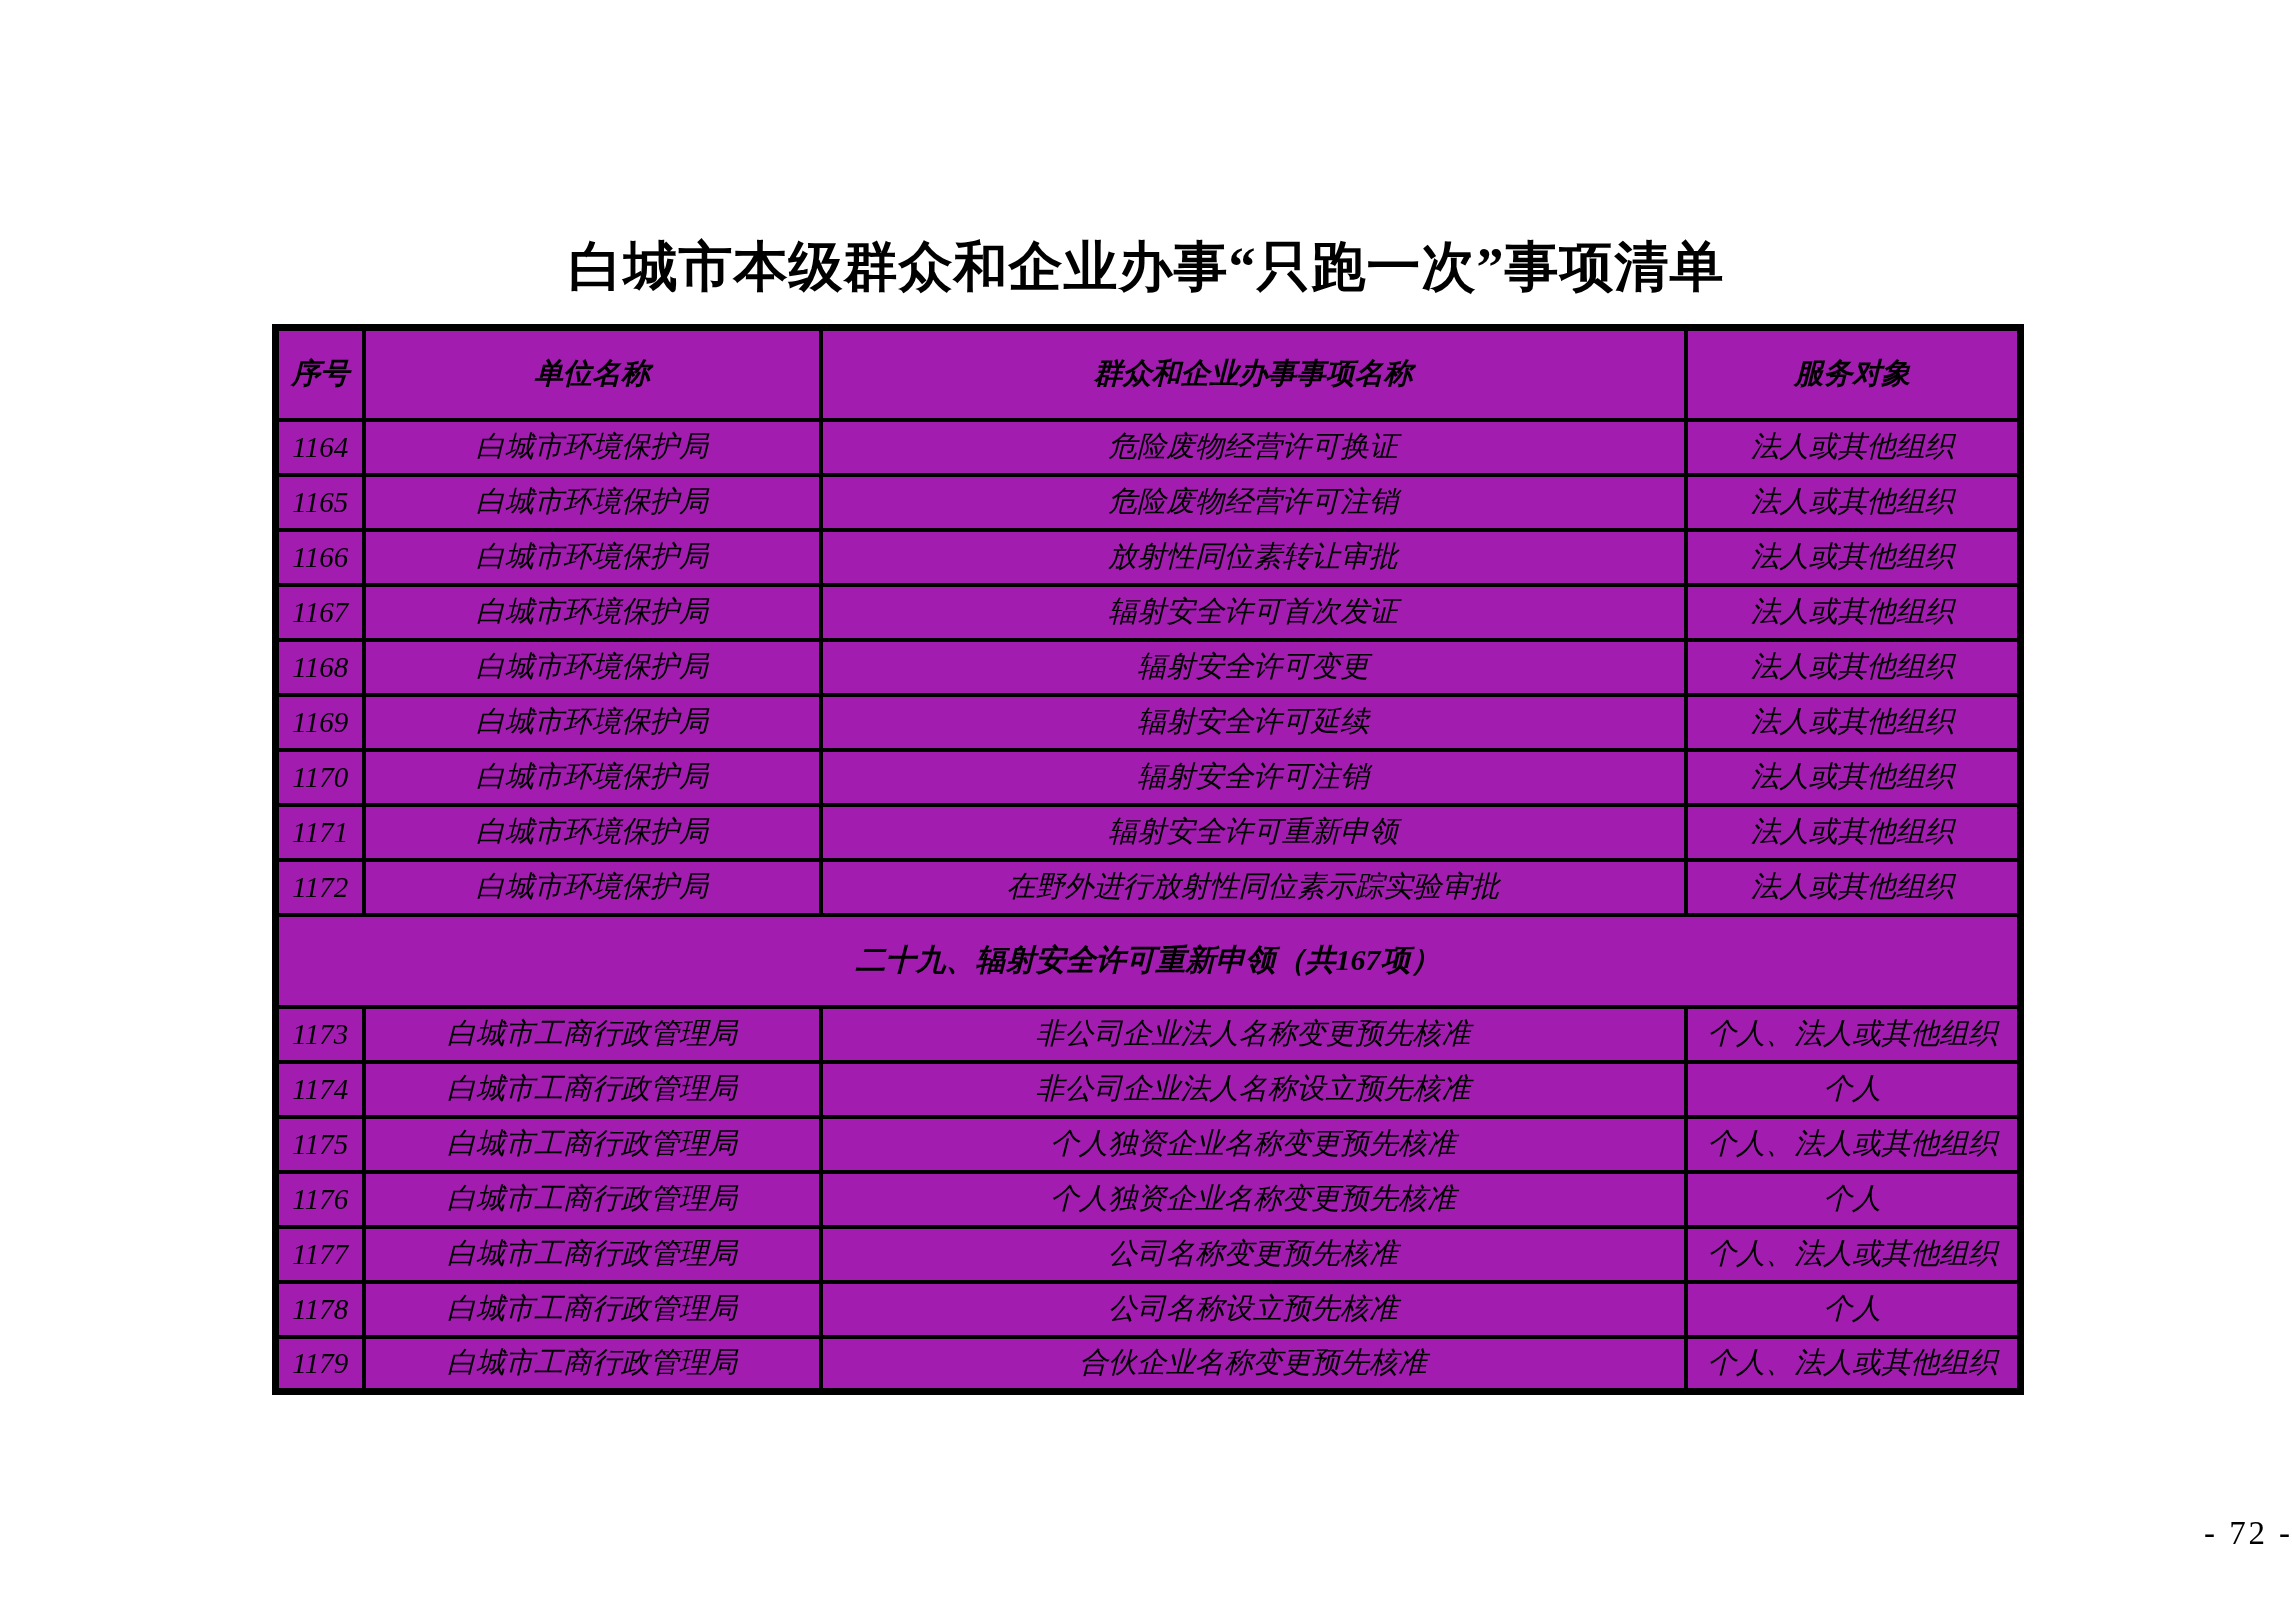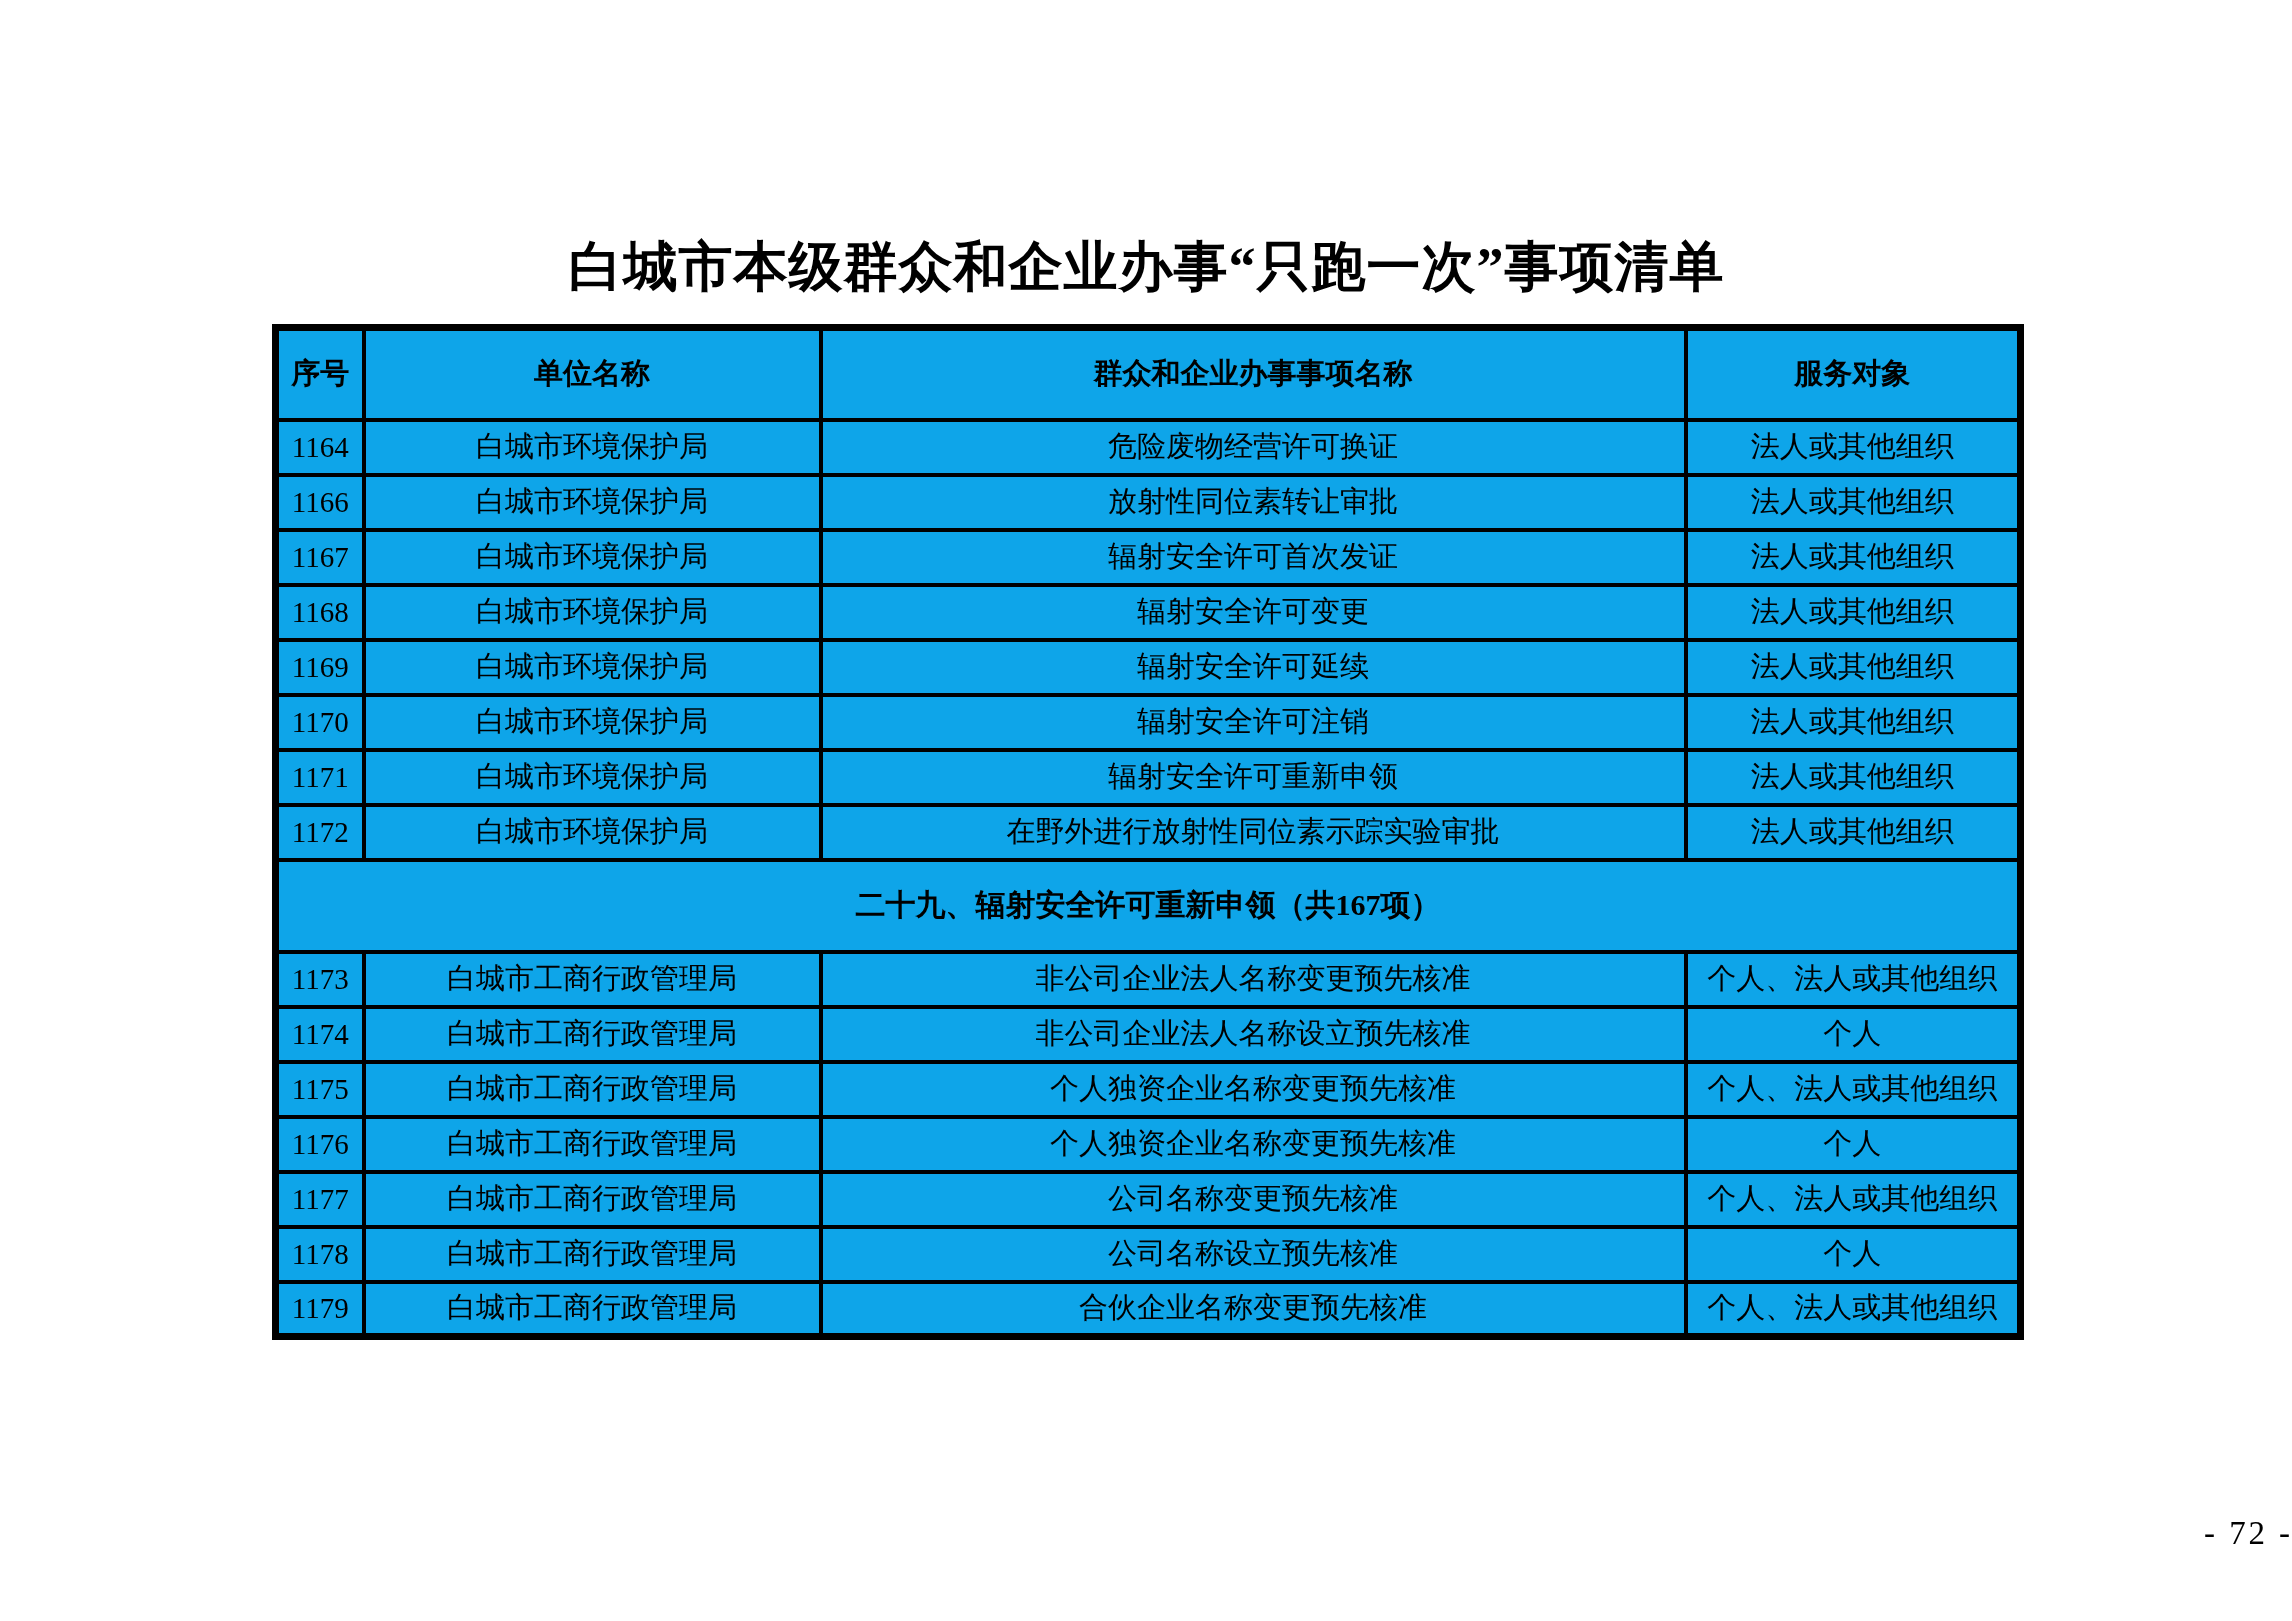--- a/index.html
+++ b/index.html
@@ -25,21 +25,22 @@
     font-weight: bold;
     letter-spacing: 1px;
     font-family: "Liberation Serif", "DejaVu Serif", serif;
   }
   table.list-table {
     position: absolute;
     left: 272px;
     top: 324px;
     border-collapse: collapse;
     table-layout: fixed;
-    background: #0ea5e9;
+    background: #a21caf;
+    font-style: italic;
   }
   table.list-table {
     border: 7.8px solid #000000;
   }
   table.list-table th,
   table.list-table td {
     border: 4.9px solid #000000;
     text-align: center;
     vertical-align: middle;
     padding: 0 3.9px;
@@ -100,20 +101,26 @@
       </tr>
     </thead>
     <tbody id="table-body">
         <tr class="data-row">
           <td>1164</td>
           <td>白城市环境保护局</td>
           <td>危险废物经营许可换证</td>
           <td>法人或其他组织</td>
         </tr>
         <tr class="data-row">
+          <td>1165</td>
+          <td>白城市环境保护局</td>
+          <td>危险废物经营许可注销</td>
+          <td>法人或其他组织</td>
+        </tr>
+        <tr class="data-row">
           <td>1166</td>
           <td>白城市环境保护局</td>
           <td>放射性同位素转让审批</td>
           <td>法人或其他组织</td>
         </tr>
         <tr class="data-row">
           <td>1167</td>
           <td>白城市环境保护局</td>
           <td>辐射安全许可首次发证</td>
           <td>法人或其他组织</td>

